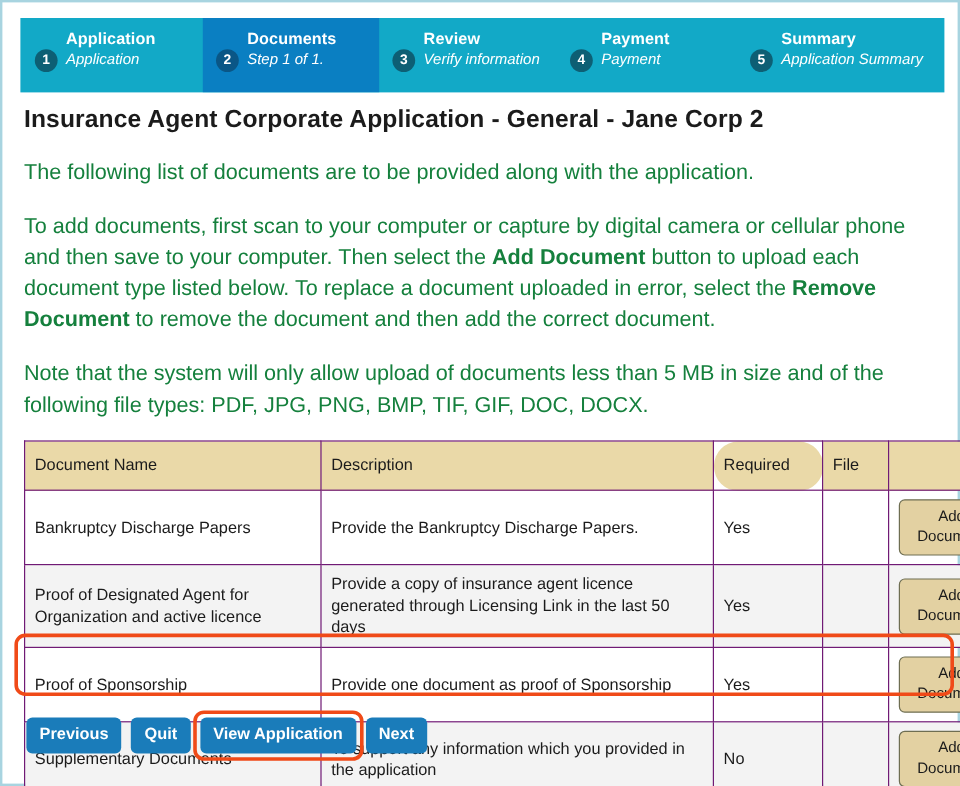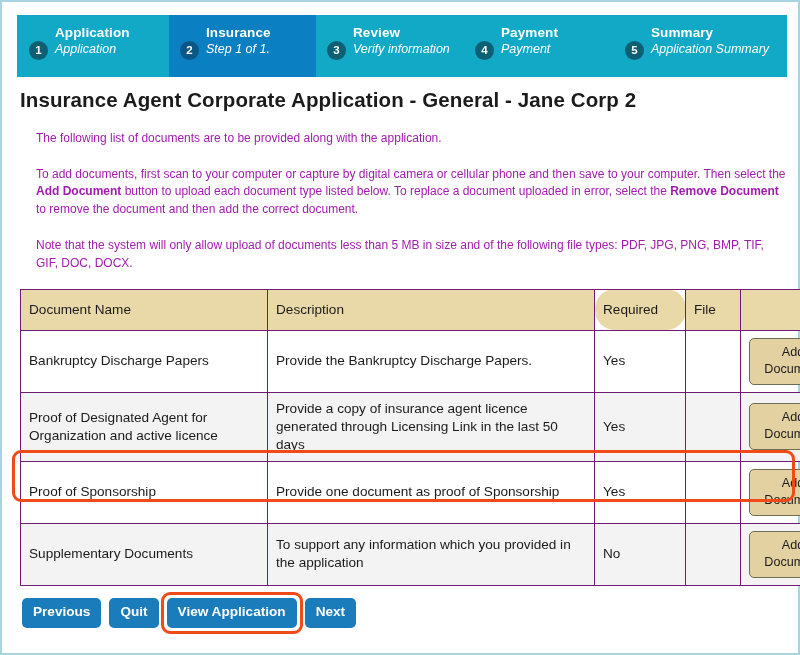--- a/index.html
+++ b/index.html
@@ -92,24 +92,24 @@
   }
   h1.title {
     margin: 0;
     font-size: 20.5px;
     font-weight: bold;
     color: #1b1b1b;
     letter-spacing: .1px;
     line-height: 1.2;
   }
   p.para {
-    margin: 17px 0 0 16px;
-    font-size: 12px;
+    margin: 17px 0 0 0;
+    font-size: 18px;
     line-height: 1.45;
-    color: #a21caf;
+    color: #15803d;
   }
   p.para.tight { margin-top: 19px; }
   .b { font-weight: bold; }
 
   
   .tbl-wrap {
     position: relative;
     margin-top: 17px;
     width: 767px;
   }
@@ -220,21 +220,21 @@
       <span class="step-num">1</span>
       <span class="step-txt">
         <span class="step-title">Application</span>
         <span class="step-sub">Application</span>
       </span>
     </div>
 
     <div class="step s2">
       <span class="step-num">2</span>
       <span class="step-txt">
-        <span class="step-title">Insurance</span>
+        <span class="step-title">Documents</span>
         <span class="step-sub">Step 1 of 1.</span>
       </span>
     </div>
 
     <div class="step s3">
       <span class="step-num">3</span>
       <span class="step-txt">
         <span class="step-title">Review</span>
         <span class="step-sub">Verify information</span>
       </span>

